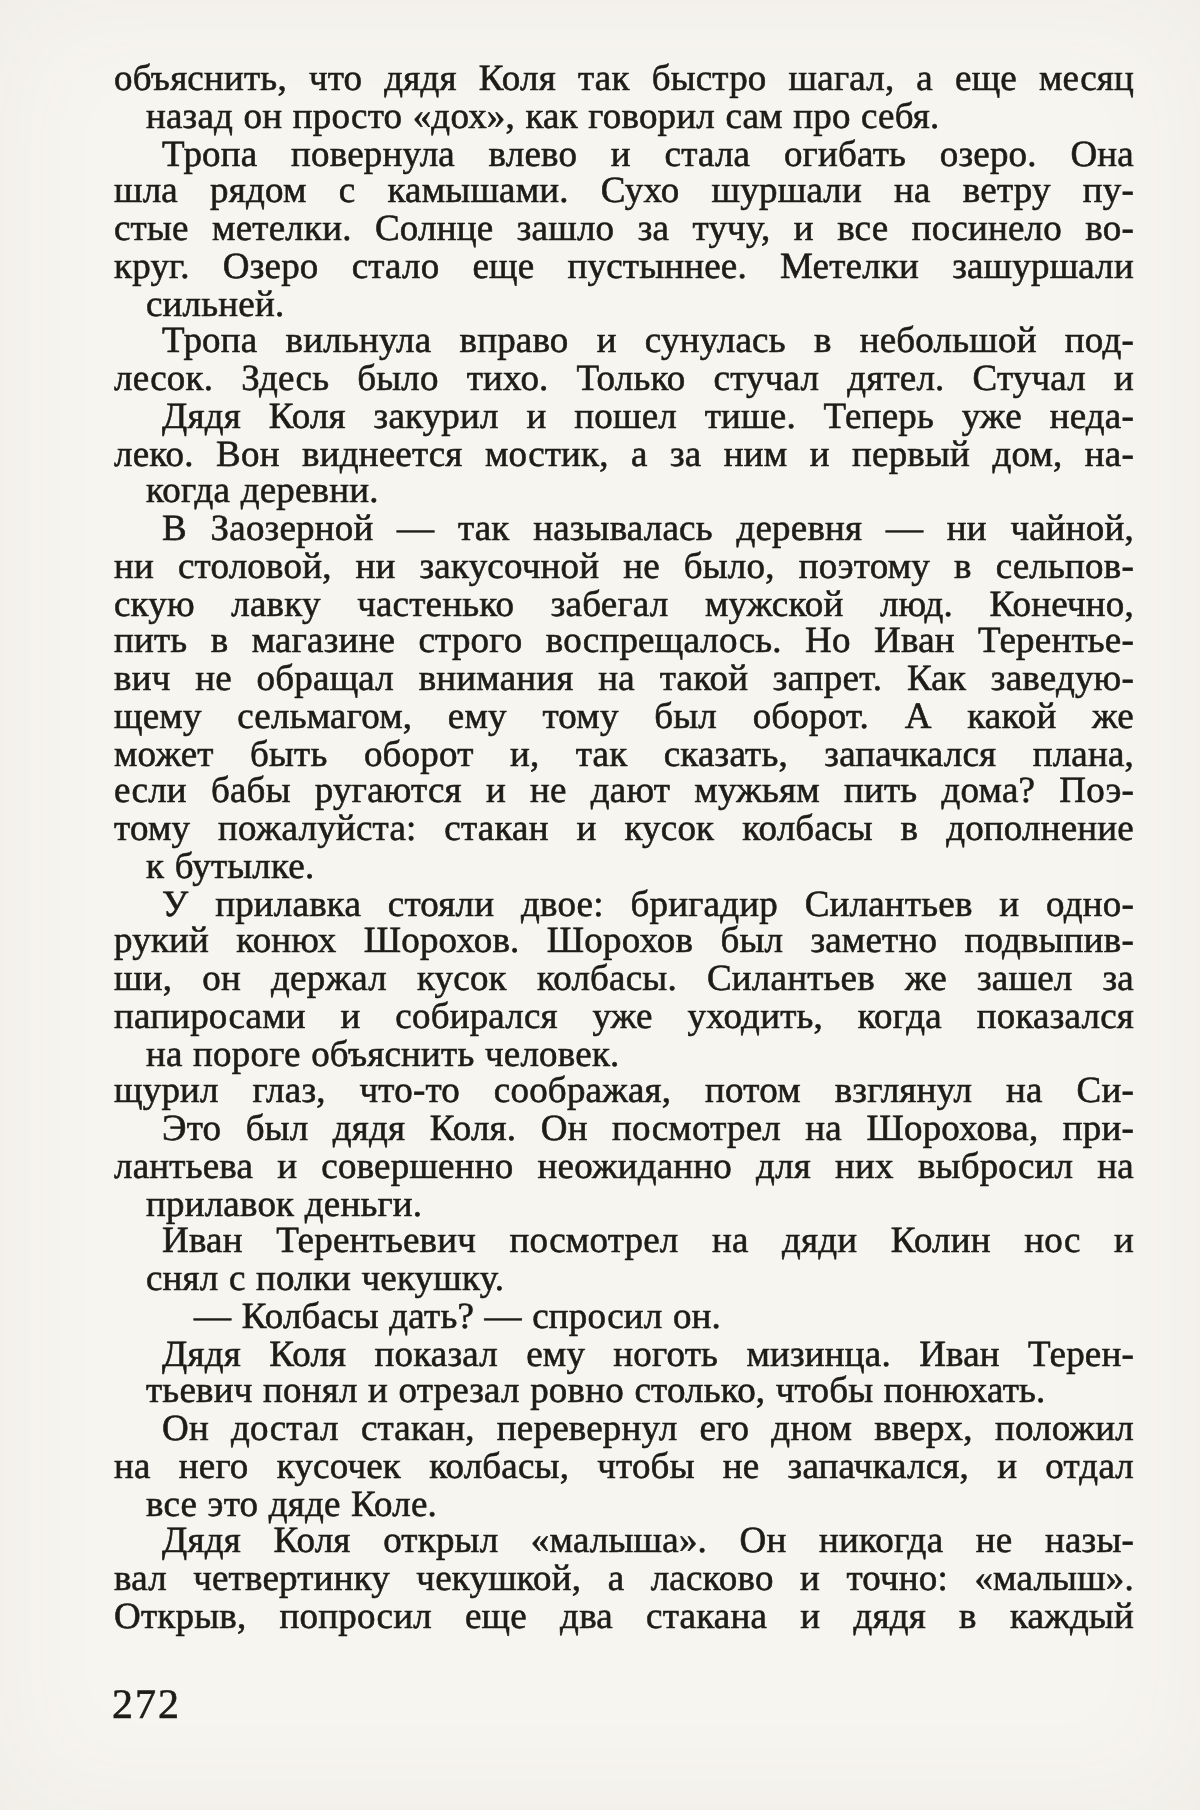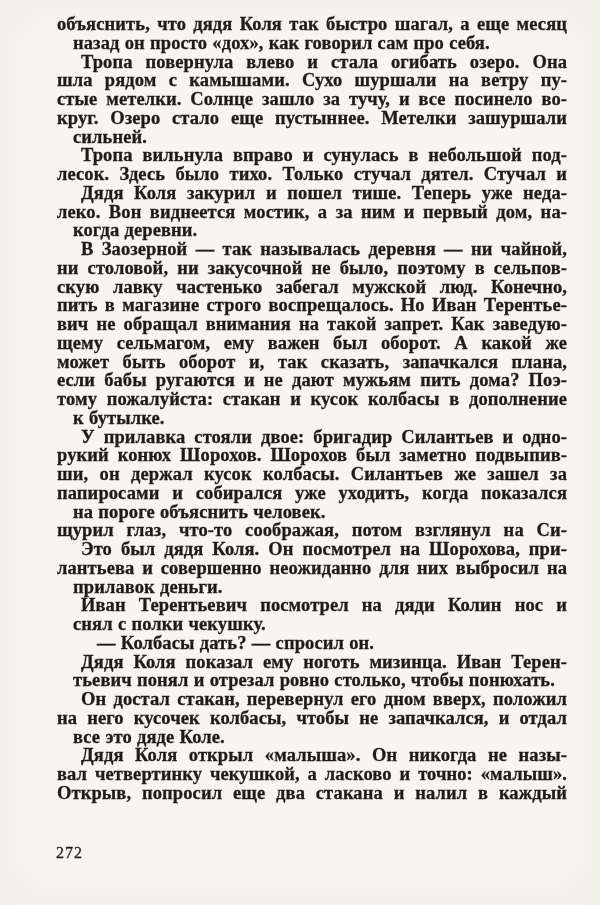--- a/index.html
+++ b/index.html
@@ -15,23 +15,22 @@
   .page {
     position: relative;
     width: 600px;
     height: 905px;
     background: #f7f5f0;
     box-shadow: inset 0 0 60px rgba(90, 80, 60, 0.05);
   }
   .text-block {
     position: absolute;
     left: 57px;
-    top: 15px;
+    top: 31px;
     width: 510px;
-    font-weight: bold;
   }
   .line {
     font-size: 18.5px;
     line-height: 18.75px;
     height: 18.75px;
     color: #1e1c19;
     -webkit-text-stroke: 0.3px #1e1c19;
     letter-spacing: 0.1px;
     word-spacing: 0.5px;
     text-align: justify;
@@ -42,21 +41,21 @@
     text-indent: 24px;
   }
   .line.last {
     text-align-last: left;
     margin-left: 16px;
   }
   .page-number {
     position: absolute;
     left: 56px;
     top: 843px;
-    font-size: 16px;
+    font-size: 21px;
     line-height: 19px;
     color: #1e1c19;
     -webkit-text-stroke: 0.3px #1e1c19;
     letter-spacing: 1px;
     text-align: right;
   }
 </style>
 </head>
 <body>
 
@@ -72,21 +71,21 @@
       <div class="line indent">Тропа вильнула вправо и сунулась в небольшой под-</div>
       <div class="line">лесок. Здесь было тихо. Только стучал дятел. Стучал и</div>
       <div class="line indent">Дядя Коля закурил и пошел тише. Теперь уже неда-</div>
       <div class="line">леко. Вон виднеется мостик, а за ним и первый дом, на-</div>
       <div class="line last">когда деревни.</div>
       <div class="line indent">В Заозерной — так называлась деревня — ни чайной,</div>
       <div class="line">ни столовой, ни закусочной не было, поэтому в сельпов-</div>
       <div class="line">скую лавку частенько забегал мужской люд. Конечно,</div>
       <div class="line">пить в магазине строго воспрещалось. Но Иван Терентье-</div>
       <div class="line">вич не обращал внимания на такой запрет. Как заведую-</div>
-      <div class="line">щему сельмагом, ему важен был оборот. А какой же</div>
+      <div class="line">щему сельмагом, ему тому был оборот. А какой же</div>
       <div class="line">может быть оборот и, так сказать, запачкался плана,</div>
       <div class="line">если бабы ругаются и не дают мужьям пить дома? Поэ-</div>
       <div class="line">тому пожалуйста: стакан и кусок колбасы в дополнение</div>
       <div class="line last">к бутылке.</div>
       <div class="line indent">У прилавка стояли двое: бригадир Силантьев и одно-</div>
       <div class="line">рукий конюх Шорохов. Шорохов был заметно подвыпив-</div>
       <div class="line">ши, он держал кусок колбасы. Силантьев же зашел за</div>
       <div class="line">папиросами и собирался уже уходить, когда показался</div>
       <div class="line last">на пороге объяснить человек.</div>
       <div class="line">щурил глаз, что-то соображая, потом взглянул на Си-</div>
@@ -96,16 +95,16 @@
       <div class="line indent">Иван Терентьевич посмотрел на дяди Колин нос и</div>
       <div class="line last">снял с полки чекушку.</div>
       <div class="line indent last">— Колбасы дать? — спросил он.</div>
       <div class="line indent">Дядя Коля показал ему ноготь мизинца. Иван Терен-</div>
       <div class="line last">тьевич понял и отрезал ровно столько, чтобы понюхать.</div>
       <div class="line indent">Он достал стакан, перевернул его дном вверх, положил</div>
       <div class="line">на него кусочек колбасы, чтобы не запачкался, и отдал</div>
       <div class="line last">все это дяде Коле.</div>
       <div class="line indent">Дядя Коля открыл «малыша». Он никогда не назы-</div>
       <div class="line">вал четвертинку чекушкой, а ласково и точно: «малыш».</div>
-      <div class="line">Открыв, попросил еще два стакана и налил в каждый</div>
+      <div class="line">Открыв, попросил еще два стакана и дядя в каждый</div>
     </div>
   <div class="page-number">272</div>
 </div>
 
 </body></html>

